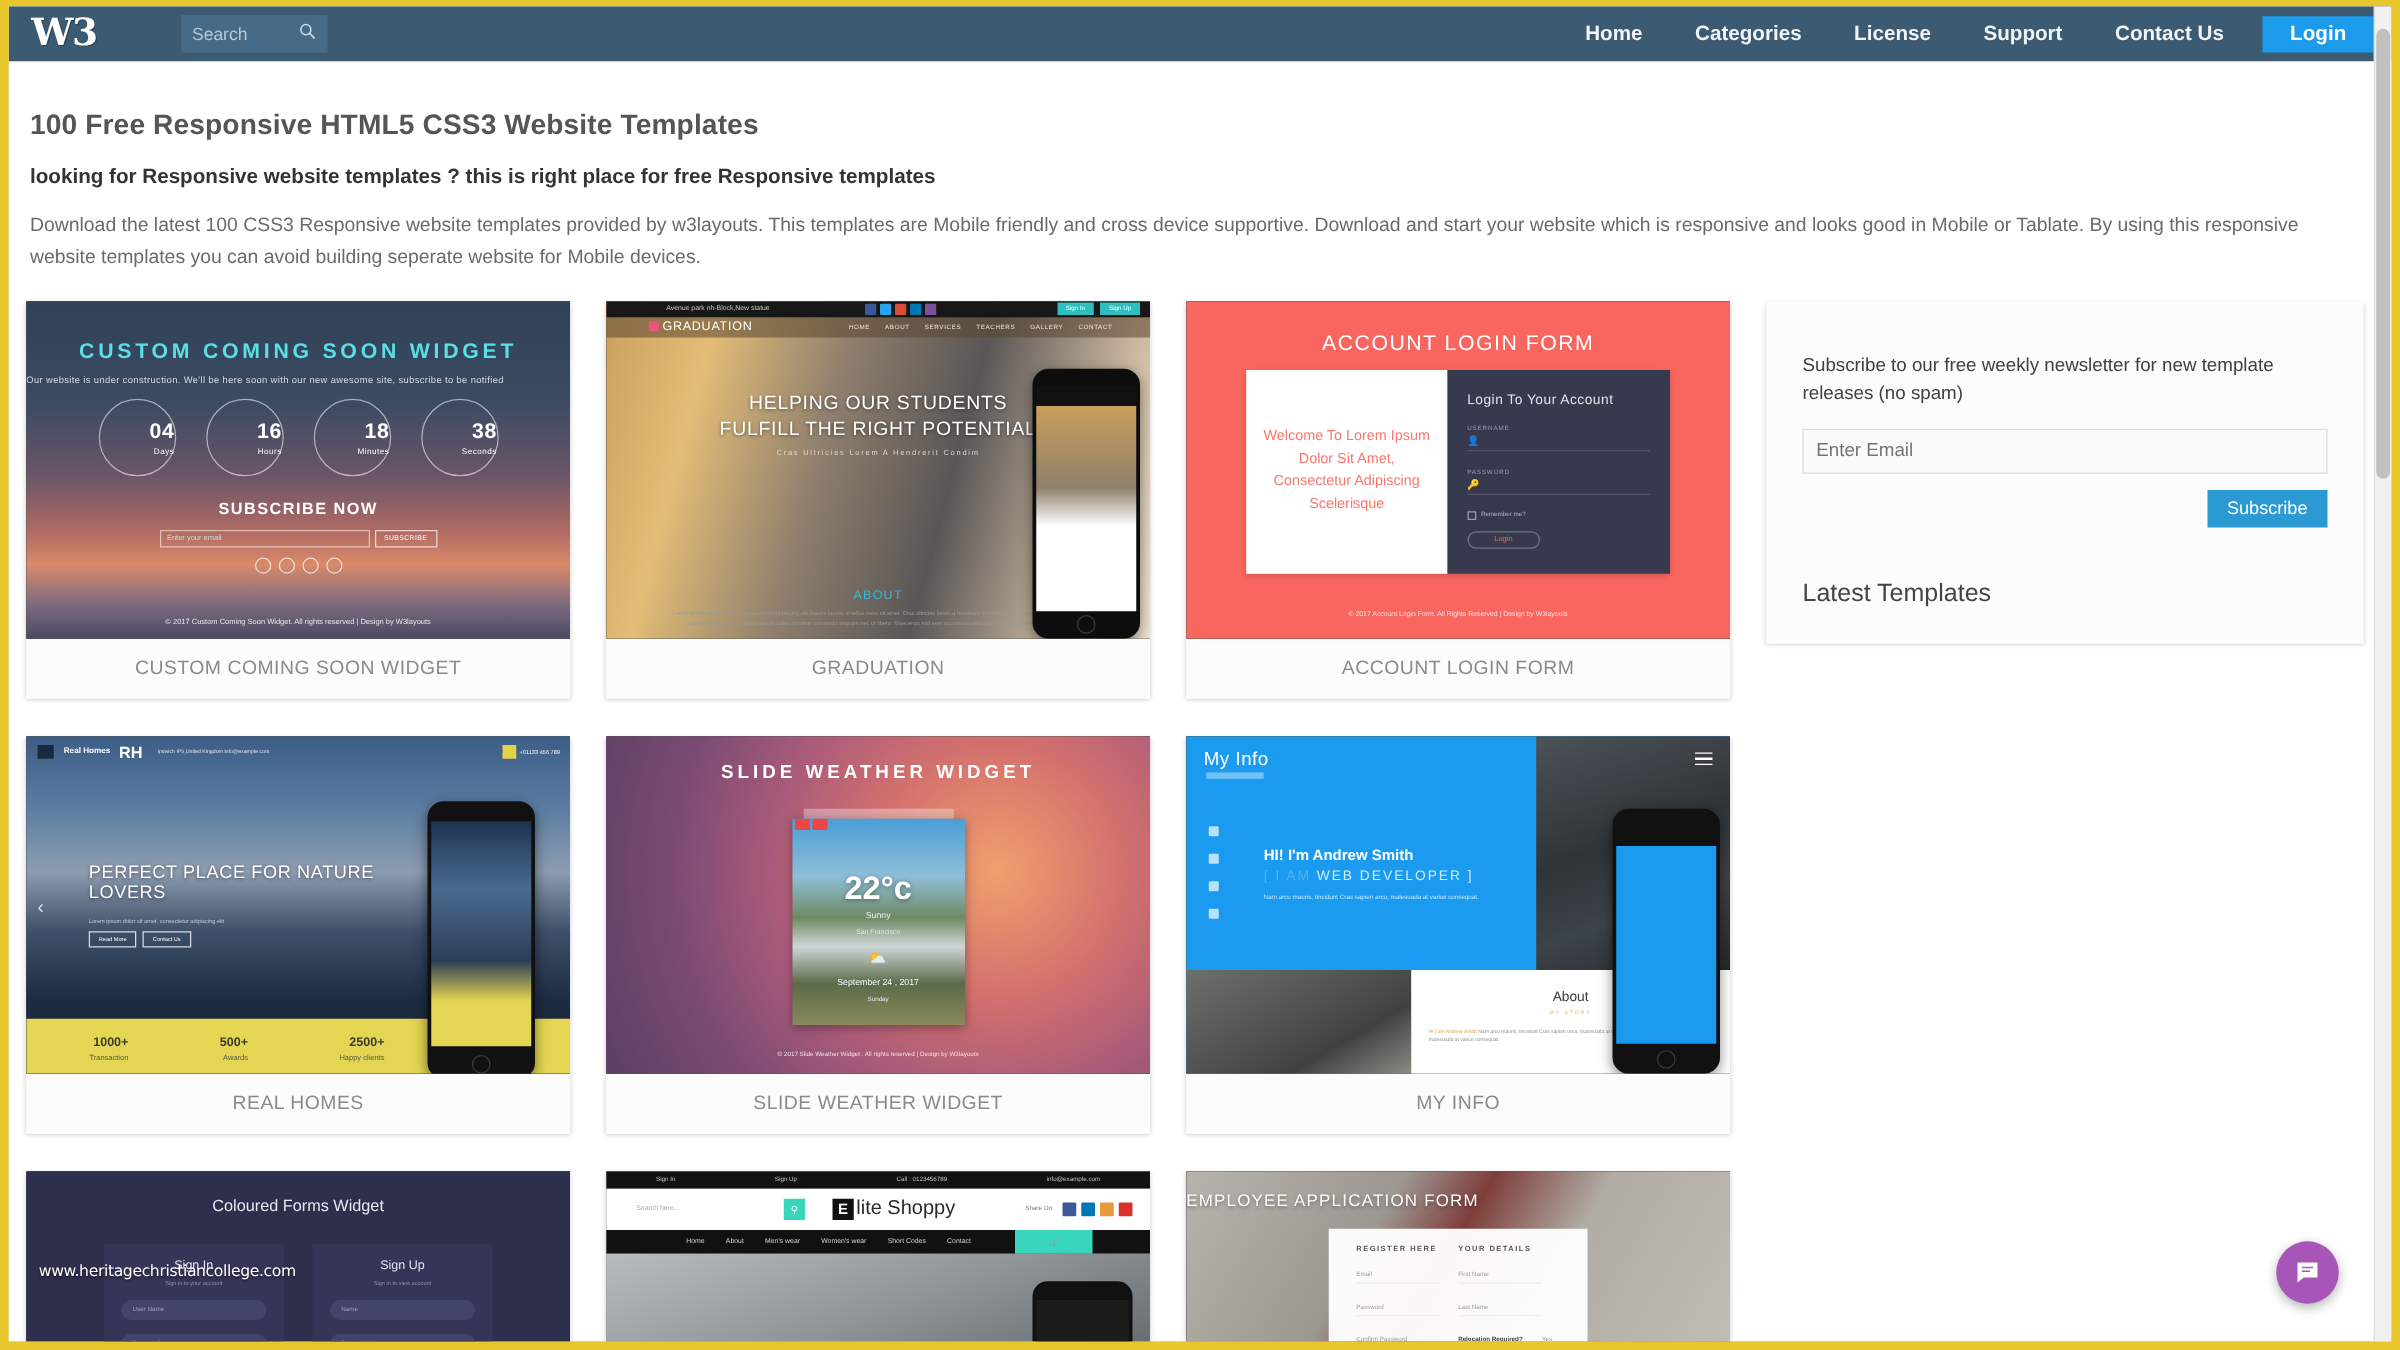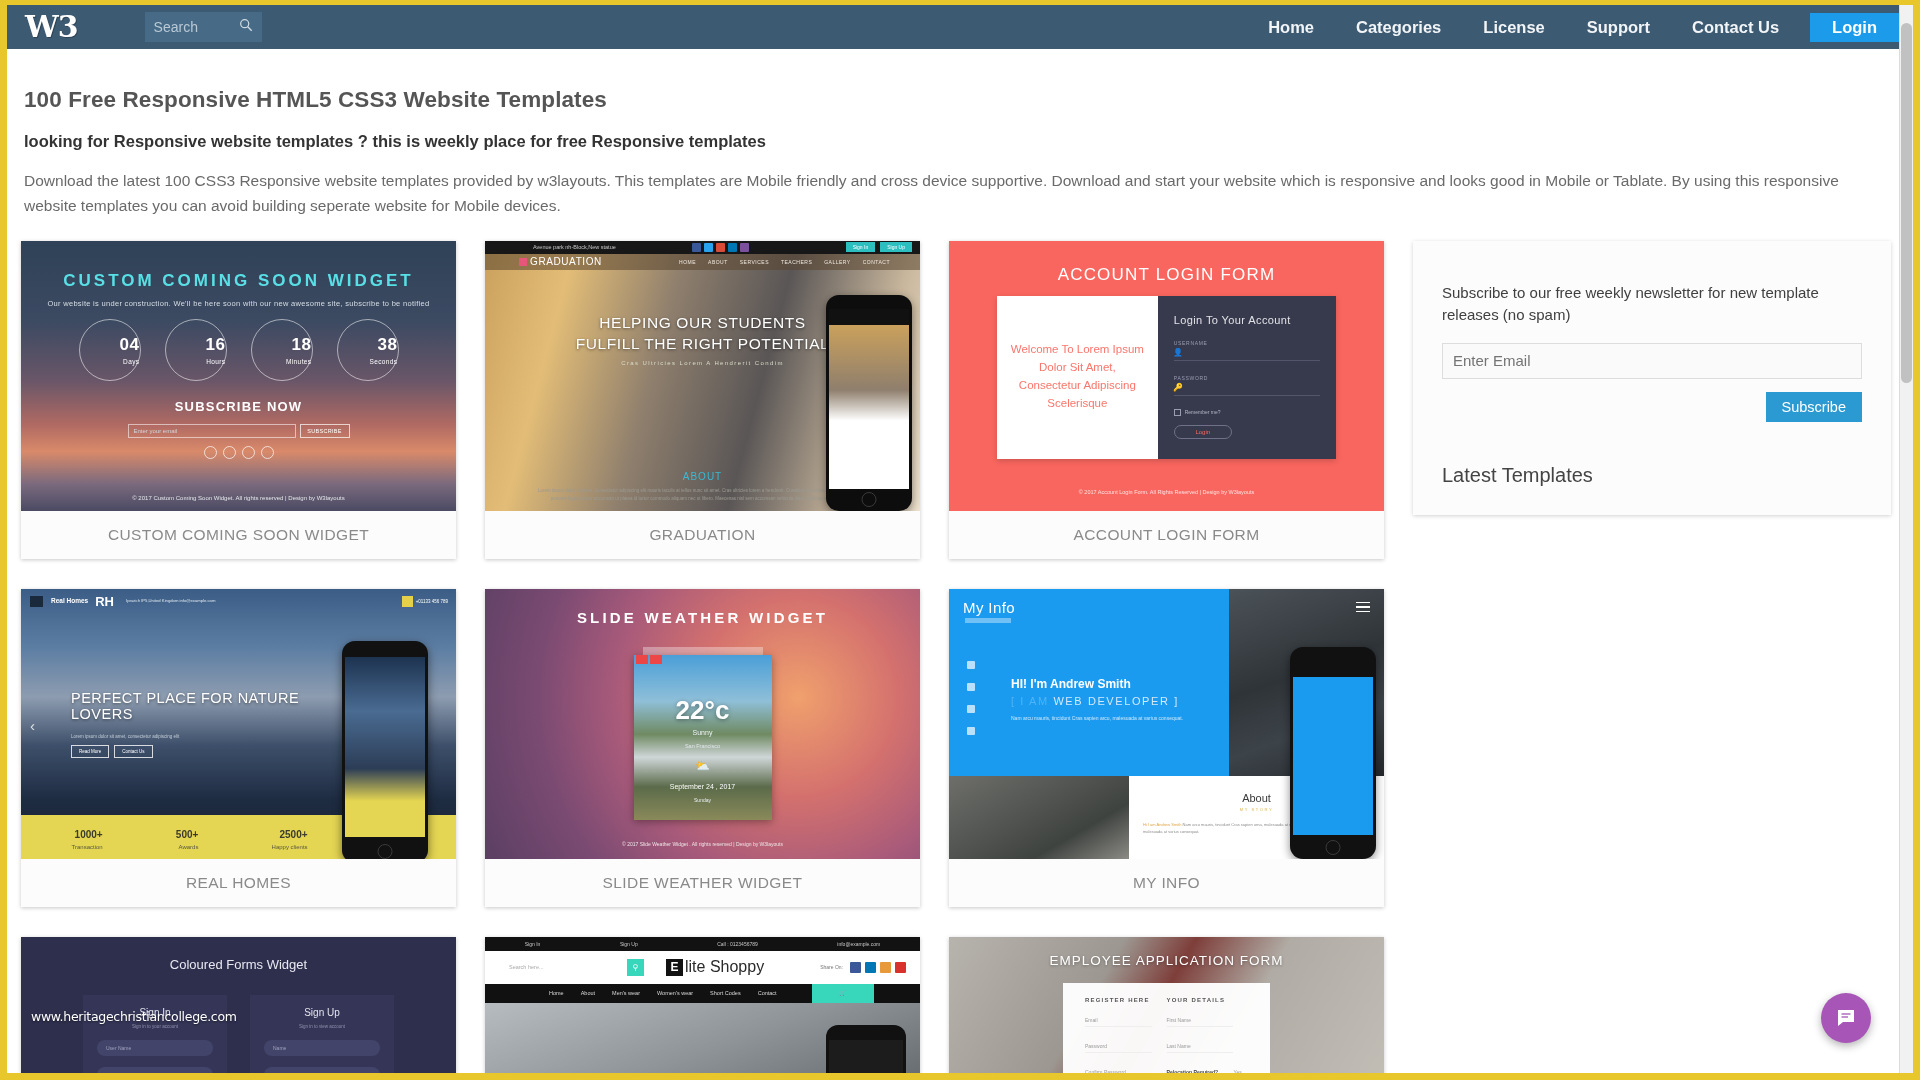--- a/index.html
+++ b/index.html
@@ -219,21 +219,21 @@
   
   .t-abs { position: absolute; }
 
   
   .tc-coming {
     background: linear-gradient(180deg,#2f4257 0%,#3c4a62 30%,#6a5668 52%,#b06a63 68%,#d98a6a 78%,#7b6a7e 90%,#4a4a63 100%);
     width:100%; height:100%; position:relative;
   }
   .tc-coming .ttl { position:absolute; top:30px; width:100%; text-align:center;
     color:#59e0e6; font-size:17px; letter-spacing:3px; font-weight:bold; }
-  .tc-coming .sub { position:absolute; top:58px; width:100%; text-align:center;
+  .tc-coming .sub { position:absolute; top:58px; width:100%; 
     color:#d6dde4; font-size:7.5px; letter-spacing:.3px; }
   .tc-coming .circs { position:absolute; top:78px; width:100%; display:flex;
     justify-content:center; gap:24px; }
   .tc-coming .circ { width:62px; height:62px; border-radius:50%;
     border:1px solid rgba(255,255,255,.55); display:flex; flex-direction:column;
     align-items:flex-end; justify-content:center; color:#fff; }
   .tc-coming .circ b { font-size:17px; letter-spacing:.5px; }
   .tc-coming .circ span { font-size:6.5px; margin-top:3px; letter-spacing:.4px; }
   .tc-coming .snow { position:absolute; top:158px; width:100%; text-align:center;
     color:#fff; font-size:13px; font-weight:bold; letter-spacing:1.2px; }
@@ -401,21 +401,21 @@
   .tc-shoppy .nv { position:absolute; top:47px; left:0; right:0; height:19px; background:#111;
      display:flex; align-items:center; color:#d7d7d7; font-size:5.5px; gap:17px; padding-left:64px;}
   .tc-shoppy .nv .cart { position:absolute; right:46px; top:0; width:62px; height:19px;
      background:#38d7bb; display:flex; align-items:center; justify-content:center; }
   .tc-shoppy .hero { position:absolute; top:66px; left:0; right:0; bottom:0;
      background: linear-gradient(160deg,#b7bcc0 0%,#8f9499 35%,#6d7277 60%,#3f4347 100%); }
 
   
   .tc-emp { width:100%; height:100%; position:relative;
      background: linear-gradient(120deg,#b7b3ad 0%,#9d9791 30%,#7e3e3a 42%,#b0aba4 58%,#c9c5bd 100%); }
-  .tc-emp .ttl { position:absolute; top:16px; width:100%; text-align:center; color:#fff;
+  .tc-emp .ttl { position:absolute; top:16px; width:100%; color:#fff;
      font-size:13.5px; letter-spacing:1px; text-shadow:0 1px 3px rgba(0,0,0,.35);}
   .tc-emp .panel { position:absolute; top:46px; left:114px; right:114px; bottom:0;
      background:rgba(255,255,255,.96); padding:14px 22px;}
   .tc-emp .panel .hds { display:flex; }
   .tc-emp .panel .hds b { flex:1; color:#555; font-size:6px; letter-spacing:1.2px;}
   .tc-emp .panel .rows { display:flex; margin-top:14px;}
   .tc-emp .panel .rows .cc { flex:1; }
   .tc-emp .panel .rows .cc .f { color:#9a9a9a; font-size:5px; margin-bottom:16px;
      border-bottom:1px solid #eee; padding-bottom:3px; width:82%;}
   .tc-emp .panel .reloc { color:#444; font-size:5px; font-weight:bold;}
@@ -443,21 +443,21 @@
       <a href="#">Categories</a>
       <a href="#">License</a>
       <a href="#">Support</a>
       <a href="#">Contact Us</a>
       <a href="#" class="login">Login</a>
     </div>
   </div>
 
   <div class="content">
     <h1 class="page-title">100 Free Responsive HTML5 CSS3 Website Templates</h1>
-    <h2 class="sub-title">looking for Responsive website templates ? this is weekly place for free Responsive templates</h2>
+    <h2 class="sub-title">looking for Responsive website templates ? this is right place for free Responsive templates</h2>
     <p class="intro">Download the latest 100 CSS3 Responsive website templates provided by w3layouts. This templates are Mobile friendly and cross device supportive. Download and start your website which is responsive and looks good in Mobile or Tablate. By using this responsive website templates you can avoid building seperate website for Mobile devices.</p>
 
     <div class="layout">
 
       <div class="grid">
 
         <div class="card">
           <div class="thumb">
             <div class="tc-coming">
               <div class="ttl">CUSTOM COMING SOON WIDGET</div>

